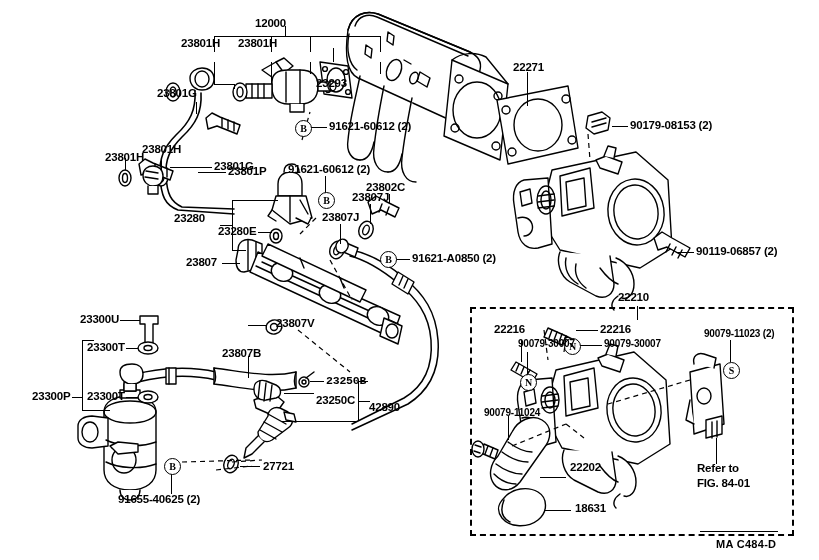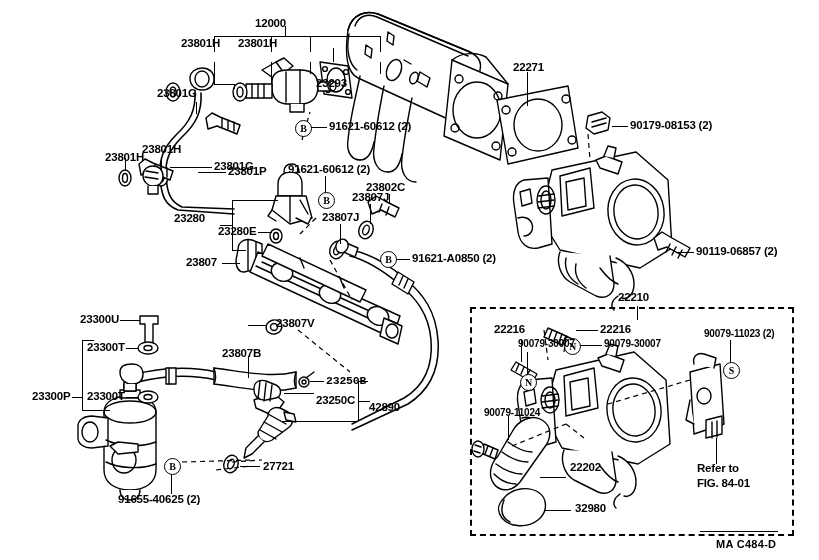--- a/index.html
+++ b/index.html
@@ -477,19 +477,19 @@
   <div class="lbl" style="left:630px;top:120px;">90179-08153 (2)</div>
   <div class="lbl" style="left:696px;top:246px;">90119-06857 (2)</div>
   <div class="lbl" style="left:618px;top:292px;">22210</div>
   <div class="lbl" style="left:494px;top:324px;">22216</div>
   <div class="lbl" style="left:600px;top:324px;">22216</div>
   <div class="lbl sm" style="left:518px;top:339px;">90079-30007</div>
   <div class="lbl sm" style="left:604px;top:339px;">90079-30007</div>
   <div class="lbl sm" style="left:704px;top:329px;">90079-11023 (2)</div>
   <div class="lbl sm" style="left:484px;top:408px;">90079-11024</div>
   <div class="lbl" style="left:570px;top:446px;margin-top:16px;">22202</div>
-  <div class="lbl" style="left:575px;top:503px;">32980</div>
+  <div class="lbl" style="left:575px;top:503px;">18631</div>
 
   <div class="lbl" style="left:697px;top:463px;">Refer to</div>
   <div class="lbl" style="left:697px;top:478px;">FIG. 84-01</div>
   <div class="ftr" style="left:716px;top:538px;">MA C484-D</div>
 
 </div>
 
 </body></html>

